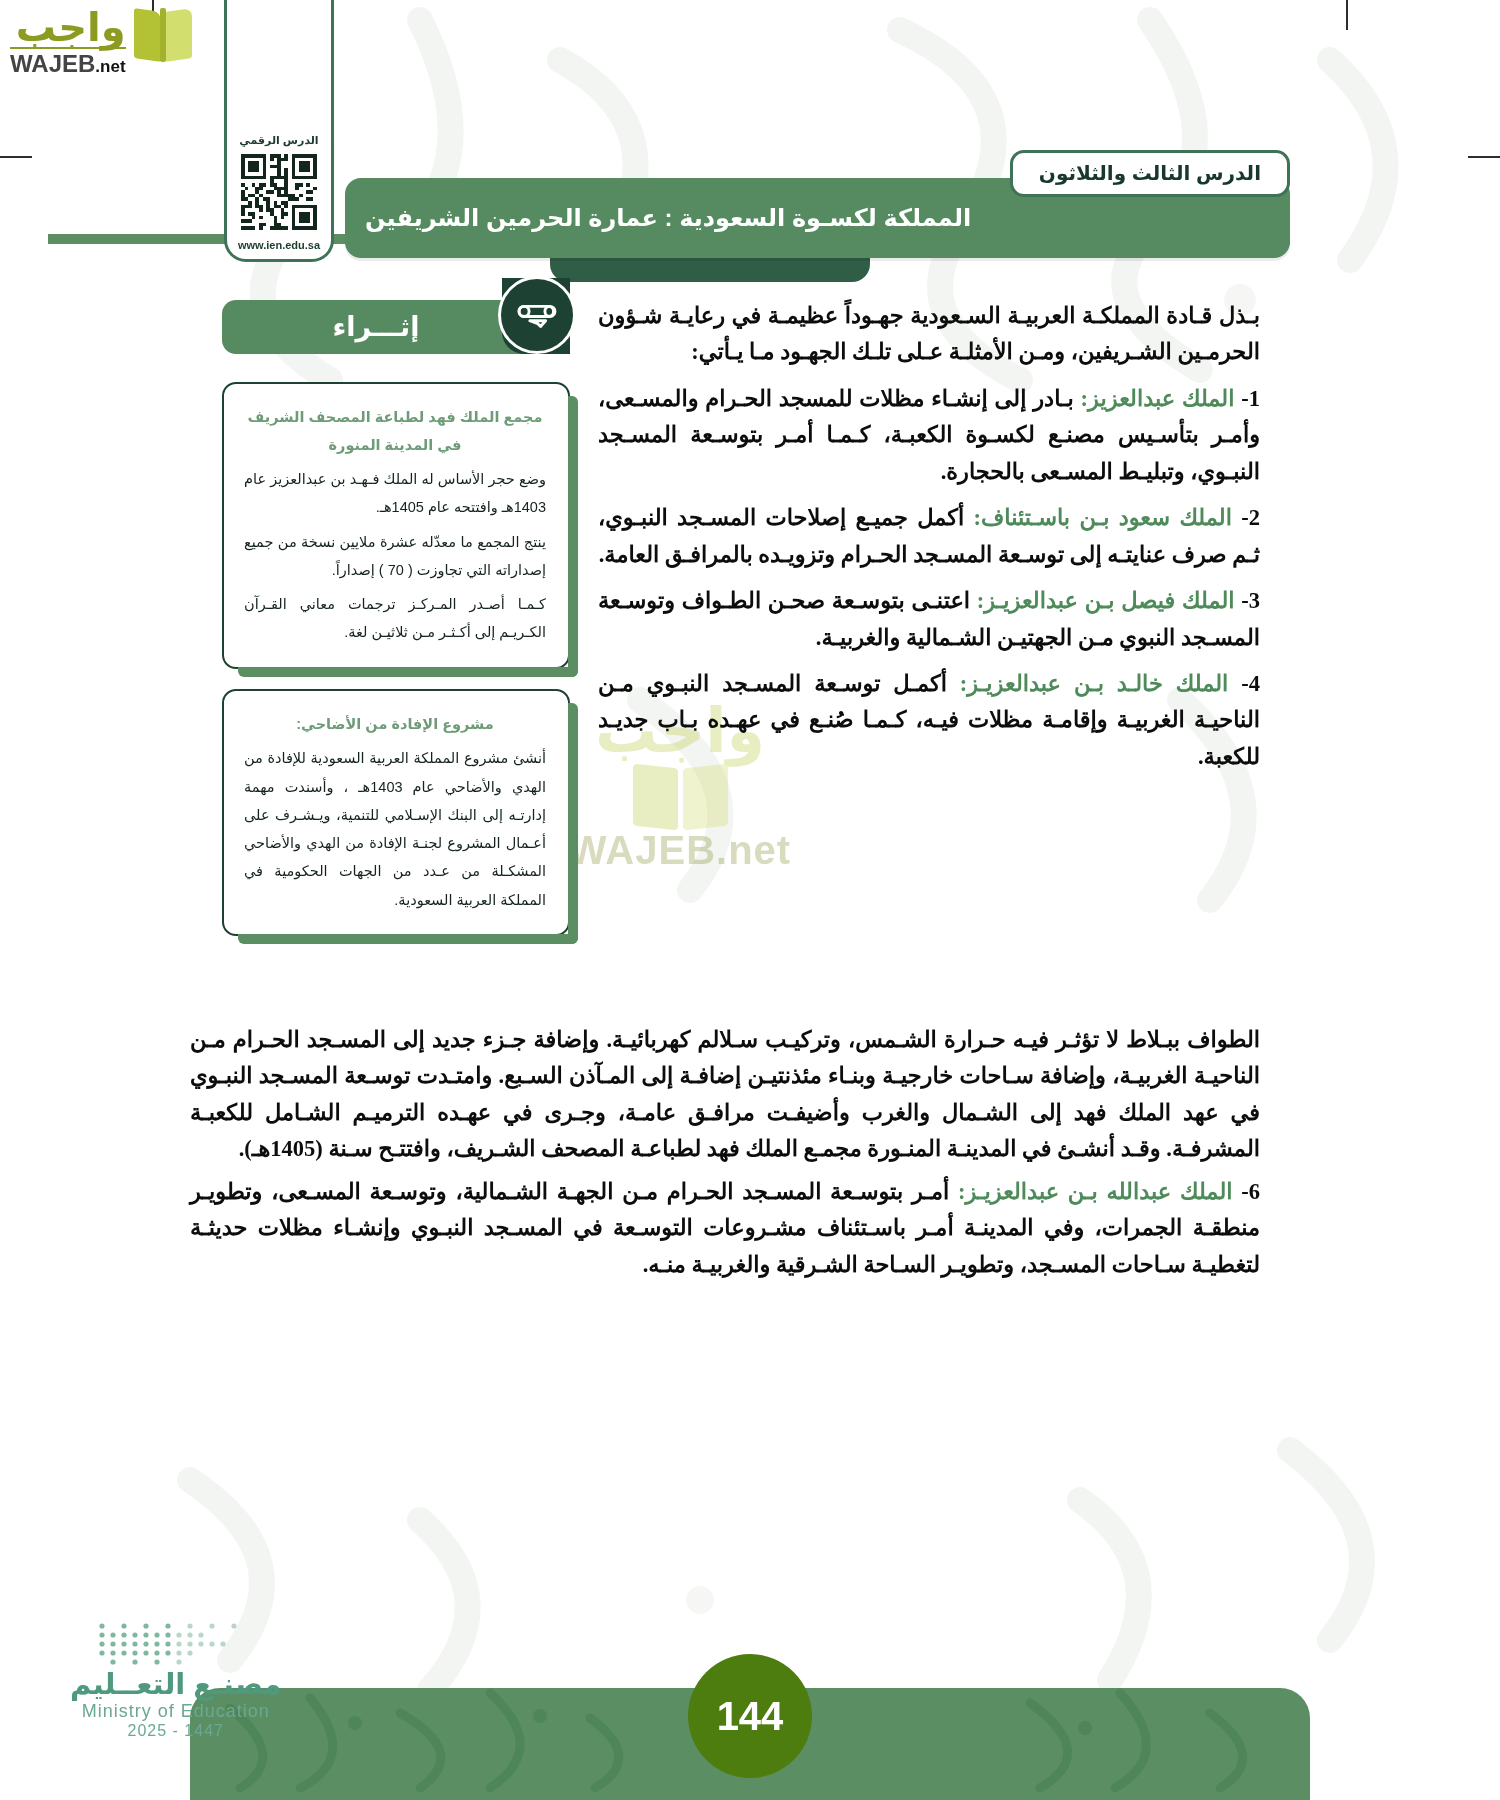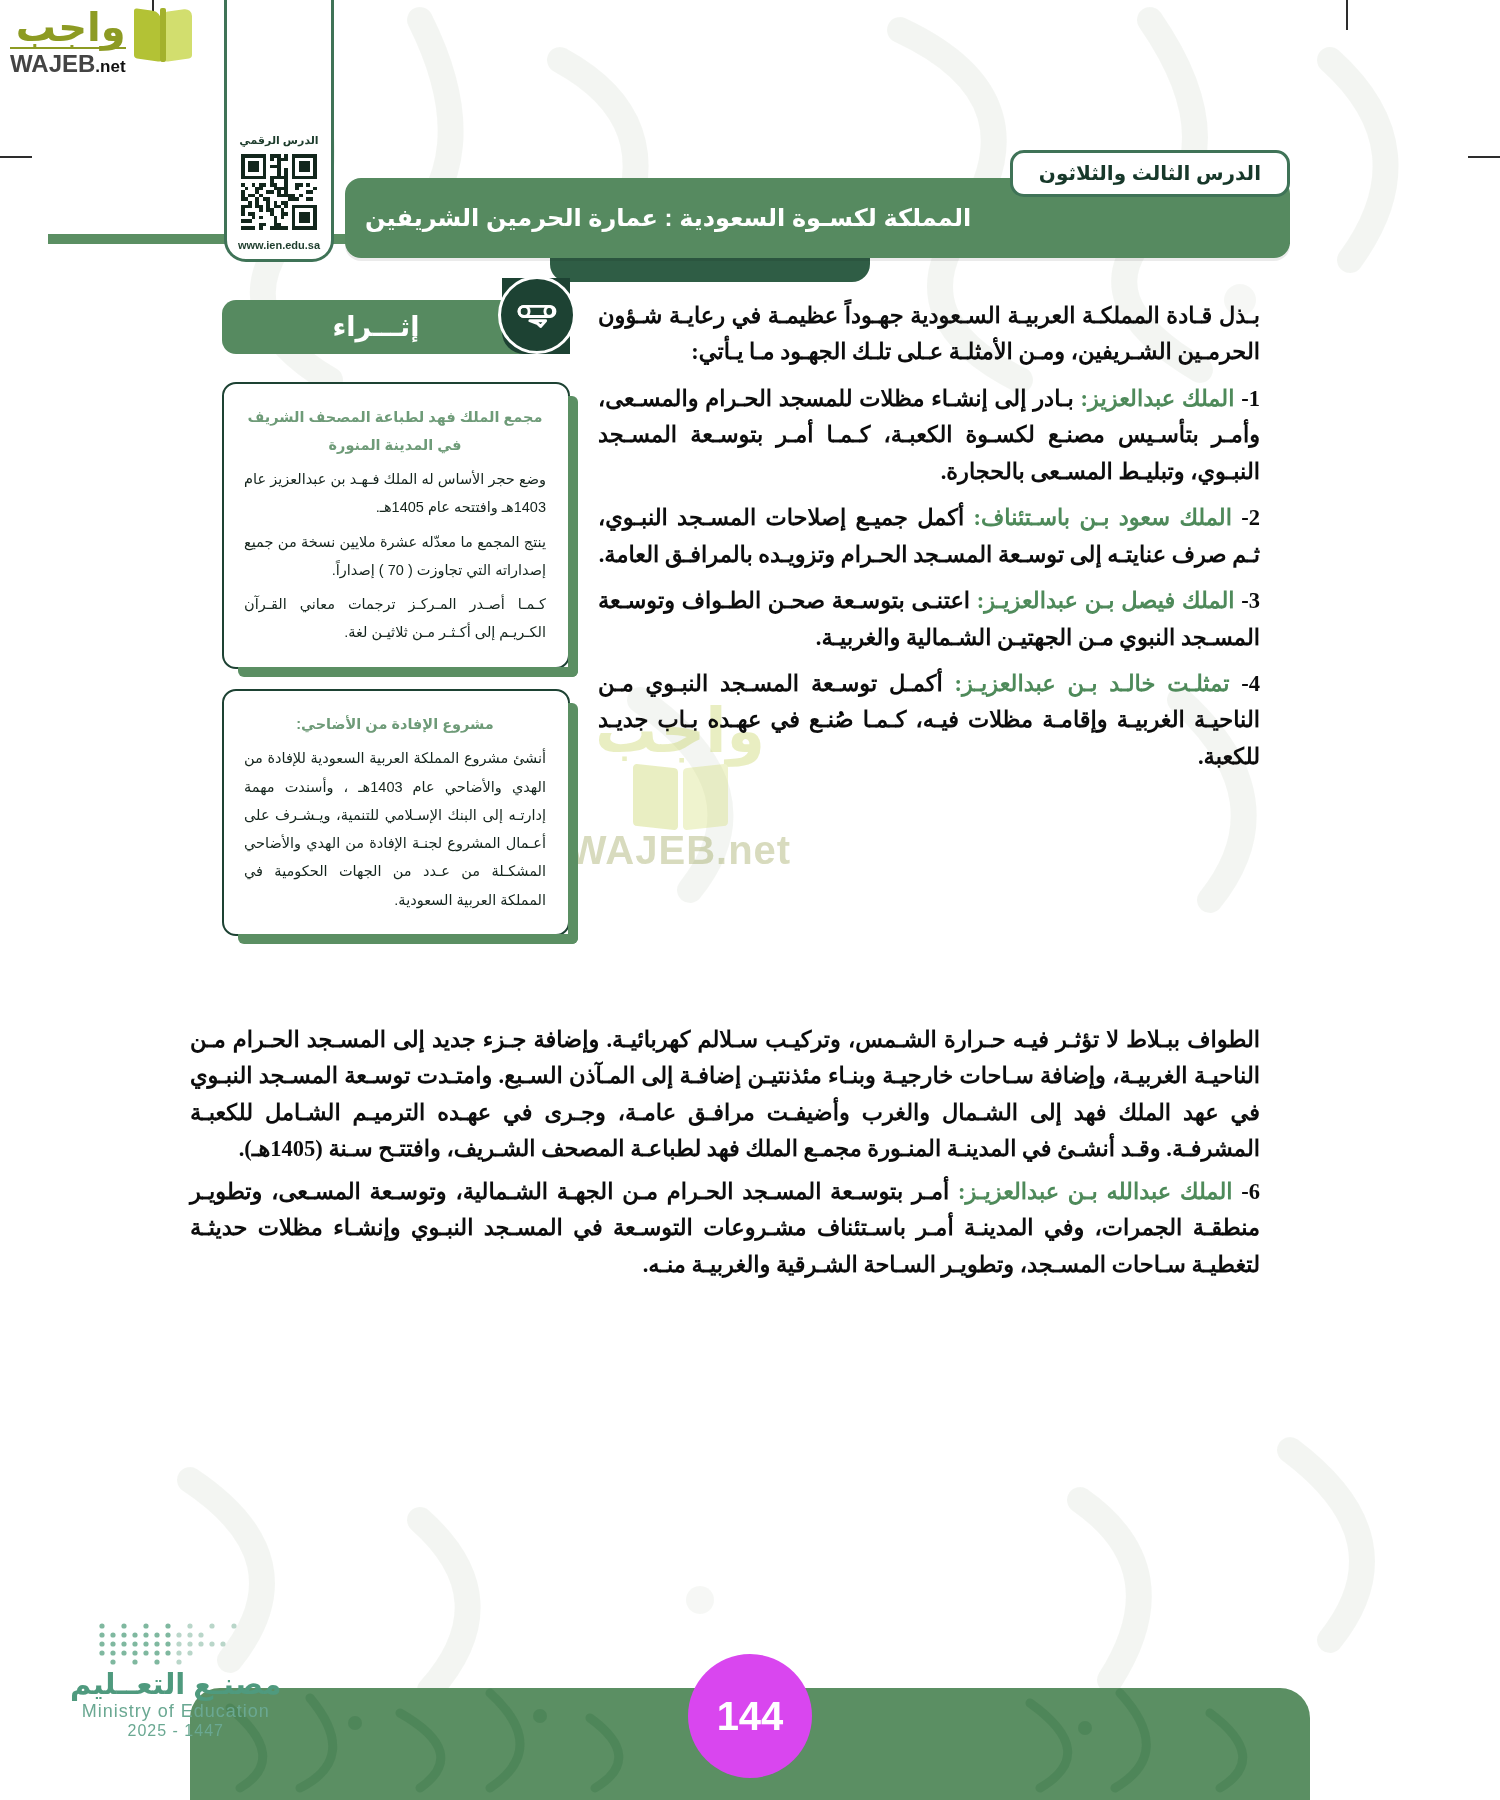--- a/index.html
+++ b/index.html
@@ -294,21 +294,21 @@
     z-index: 4;
     overflow: hidden;
   }
   .footer-band svg { width: 100%; height: 100%; opacity: .42; }
   .page-num {
     position: absolute;
     left: 50%; transform: translateX(-50%);
     bottom: 22px;
     width: 124px; height: 124px;
     border-radius: 50%;
-    background: #d946ef;
+    background: #4d7c0f;
     color: #fff;
     display: flex; align-items: center; justify-content: center;
     font-size: 40px; font-weight: bold;
     z-index: 12;
     font-family: "Liberation Sans", sans-serif;
   }
   .moe-logo {
     position: absolute;
     left: 70px; bottom: 60px;
     z-index: 12;
@@ -886,21 +886,21 @@
     <span class="king">الملك سعود بـن باسـتئناف:</span><span> أكمل جميـع إصلاحات المسـجد النبـوي، ثـم صرف عنايتـه إلى توسـعة المسـجد الحـرام وتزويـده بالمرافـق العامة.</span>
   </p>
 
   <p class="para">
     <span>3-</span>
     <span class="king">الملك فيصل بـن عبدالعزيـز:</span><span> اعتنـى بتوسـعة صحـن الطـواف وتوسـعة المسـجد النبوي مـن الجهتيـن الشـمالية والغربيـة.</span>
   </p>
 
   <p class="para">
     <span>4-</span>
-    <span class="king">تمثلـت خالـد بـن عبدالعزيـز:</span><span> أكمـل توسـعة المسـجد النبـوي مـن الناحيـة الغربيـة وإقامـة مظلات فيـه، كـمـا صُنـع في عهـده بـاب جديـد للكعبة.</span>
+    <span class="king">الملك خالـد بـن عبدالعزيـز:</span><span> أكمـل توسـعة المسـجد النبـوي مـن الناحيـة الغربيـة وإقامـة مظلات فيـه، كـمـا صُنـع في عهـده بـاب جديـد للكعبة.</span>
   </p>
 
 
 </div>
 
 <div class="article-full">
   <p class="para">الطواف ببـلاط لا تؤثـر فيـه حـرارة الشـمس، وتركيـب سـلالم كهربائيـة. وإضافة جـزء جديد إلى المسـجد الحـرام مـن الناحيـة الغربيـة، وإضافة سـاحات خارجيـة وبنـاء مئذنتيـن إضافـة إلى المـآذن السـبع. وامتـدت توسـعة المسـجد النبـوي في عهد الملك فهد إلى الشـمال والغرب وأضيفـت مرافـق عامـة، وجـرى في عهـده الترميـم الشـامل للكعبـة المشرفـة.  وقـد أنشـئ في المدينـة المنـورة مجمـع الملك فهد لطباعـة المصحف الشـريف، وافتتـح سـنة (1405هـ).</p>
   <p class="para">
     <span>6-</span>
     <span class="king">الملك عبدالله بـن عبدالعزيـز:</span><span> أمـر بتوسـعة المسـجد الحـرام مـن الجهـة الشـمالية، وتوسـعة المسـعى، وتطويـر منطقـة الجمرات، وفي المدينـة أمـر باسـتئناف مشـروعات التوسـعة في المسـجد النبـوي وإنشـاء مظلات حديثـة لتغطيـة سـاحات المسـجد، وتطويـر السـاحة الشـرقية والغربيـة منـه.</span>

